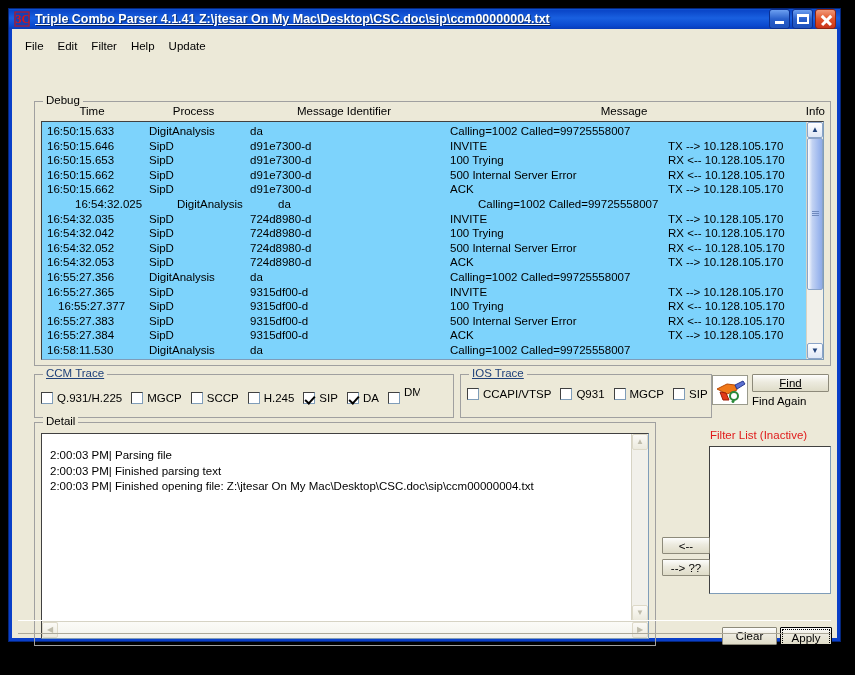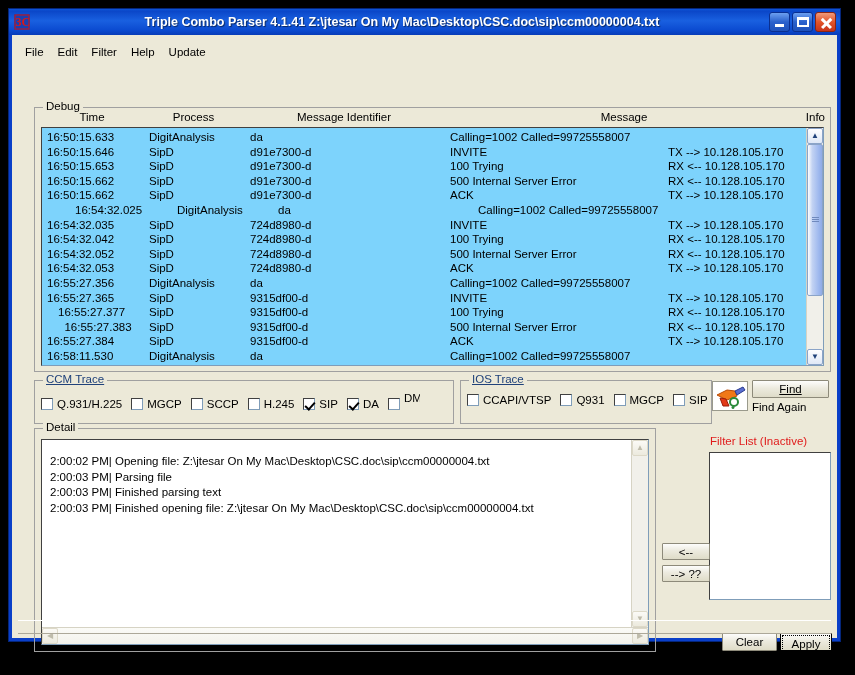--- a/index.html
+++ b/index.html
@@ -7,31 +7,30 @@
 
   
   .window{
     position:absolute;left:8px;top:8px;width:833px;height:634px;
     background:#0a3fc8;
     border:1px solid #05267a;
     box-sizing:border-box;
     display:flex;flex-direction:column;
   }
   .titlebar{
-    height:26px;flex:none;
+    height:20px;flex:none;
     background:linear-gradient(to bottom,#0e55d8 0%,#0a46c8 8%,#1960e0 45%,#0b4ad0 82%,#083cb8 100%);
     display:flex;align-items:center;padding:0 2px 0 4px;
     box-sizing:border-box;
-    text-align:center;
   }
   .app-icon{width:18px;height:18px;flex:none;margin-right:4px;position:relative;}
   .title-text{
     color:#fff;font-weight:bold;font-size:12.5px;
     text-shadow:1px 1px 1px rgba(0,0,0,.55);
-    white-space:nowrap;overflow:hidden;flex:1;letter-spacing:0px;
+    white-space:nowrap;overflow:hidden;flex:1;letter-spacing:0px;text-decoration:underline;
   }
   .winbtns{display:flex;gap:2px;align-items:center;margin-right:2px;}
   .wbtn{
     width:21px;height:20px;border:1px solid #0a2f90;border-radius:3px;
     position:relative;box-sizing:border-box;
     background:linear-gradient(to bottom,#6c9ff0,#2a61cc 50%,#1e51bb);
   }
   .wbtn.close{background:linear-gradient(to bottom,#f09a7a,#e2542a 50%,#c8341a);border-color:#8d2411;}
   .wbtn i{position:absolute;display:block;background:#fff;}
   .wbtn.min i{left:5px;bottom:4px;width:9px;height:3px;}
@@ -302,21 +301,21 @@
               <div class="lv-col c-info" style="text-align: left;">TX --&gt; 10.128.105.170</div>
             </div>
             <div class="lv-row">
               <div class="lv-col c-time" style="text-align: left; padding-left: 16px;">16:55:27.377</div>
               <div class="lv-col c-proc" style="text-align: left;">SipD</div>
               <div class="lv-col c-mid" style="text-align: left;">9315df00-d</div>
               <div class="lv-col c-msg" style="text-align: left;">100 Trying</div>
               <div class="lv-col c-info" style="text-align: left;">RX &lt;-- 10.128.105.170</div>
             </div>
             <div class="lv-row">
-              <div class="lv-col c-time" style="text-align: center;">16:55:27.383</div>
+              <div class="lv-col c-time" style="text-align: left;">16:55:27.383</div>
               <div class="lv-col c-proc" style="text-align: left;">SipD</div>
               <div class="lv-col c-mid" style="text-align: left;">9315df00-d</div>
               <div class="lv-col c-msg" style="text-align: left;">500 Internal Server Error</div>
               <div class="lv-col c-info" style="text-align: left;">RX &lt;-- 10.128.105.170</div>
             </div>
             <div class="lv-row">
               <div class="lv-col c-time" style="text-align: left;">16:55:27.384</div>
               <div class="lv-col c-proc" style="text-align: left;">SipD</div>
               <div class="lv-col c-mid" style="text-align: left;">9315df00-d</div>
               <div class="lv-col c-msg" style="text-align: left;">ACK</div>
@@ -424,21 +423,20 @@
     <div class="find-again">
       <span class="box"></span>
       <span class="lbl" style="font-size:11.5px">Find Again</span>
     </div>
 
     <div class="group detail-group">
       <div class="glabel">Detail</div>
       <div class="detail-box">
         <div class="detail-main">
           <div class="detail-text" id="detail-lines">
-              <div class="detail-line">2:00:02 PM| Opening file: Z:\jtesar On My Mac\Desktop\CSC.doc\sip\ccm00000004.txt</div>
               <div class="detail-line">2:00:03 PM| Parsing file</div>
               <div class="detail-line">2:00:03 PM| Finished parsing text</div>
               <div class="detail-line">2:00:03 PM| Finished opening file: Z:\jtesar On My Mac\Desktop\CSC.doc\sip\ccm00000004.txt</div>
             </div>
           <div class="vsb">
             <div class="sb-arrow dis">
                 <span>▲</span>
               </div>
             <div class="sb-track"></div>
             <div class="sb-arrow dis">

